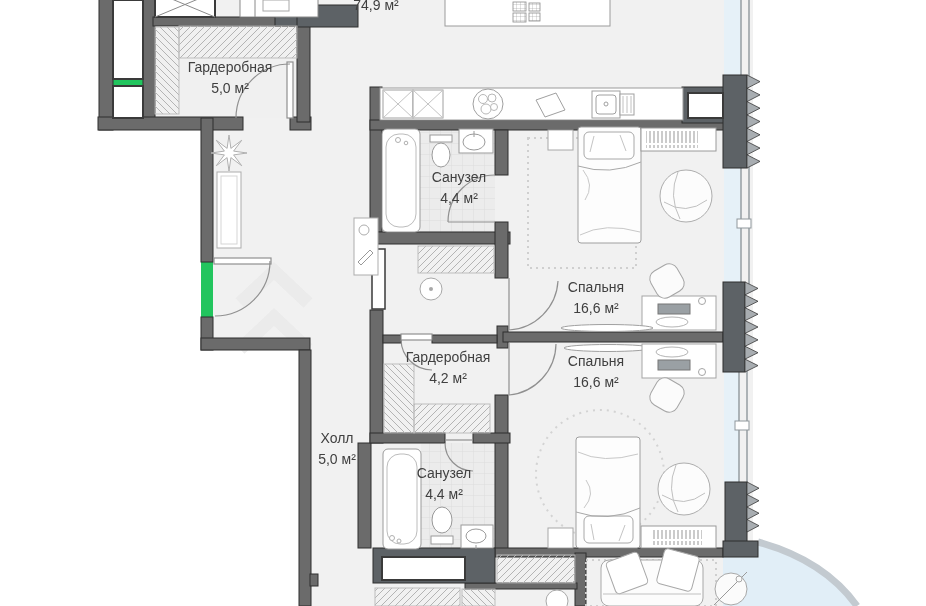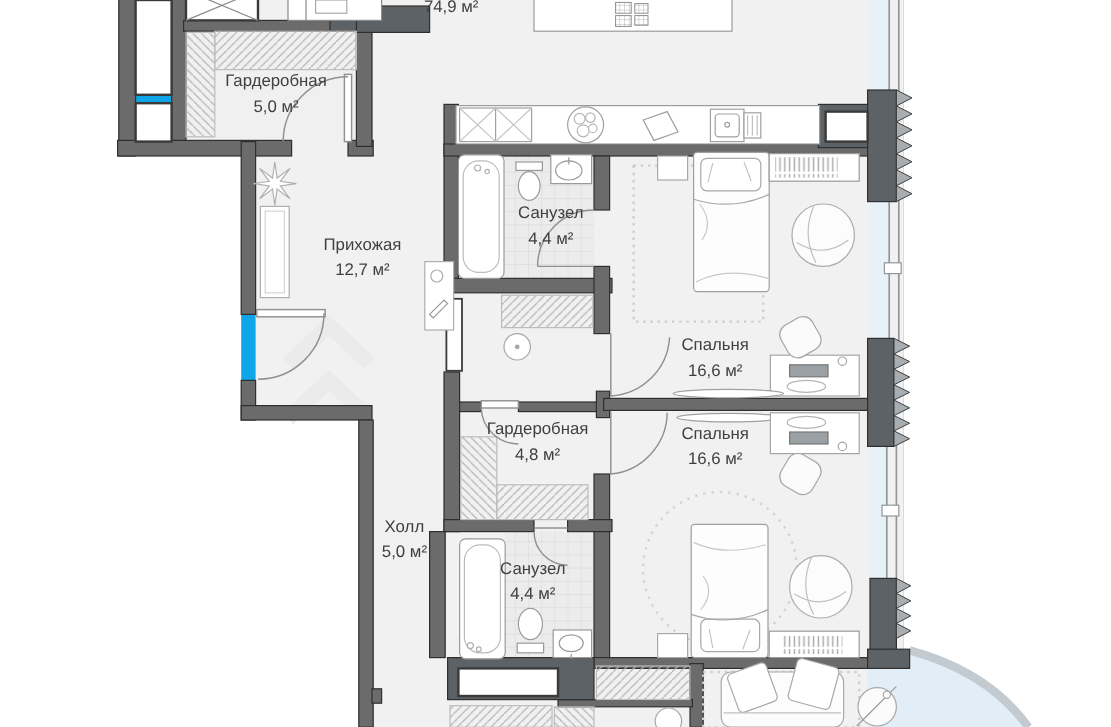--- a/index.html
+++ b/index.html
@@ -1,16 +1,16 @@
 <!DOCTYPE html>
 <html><head>
 <meta charset="utf-8">
 <style>
   html,body{margin:0;padding:0;background:#fff;}
-  #plan{position:relative;width:926px;height:606px;background:#0ea5e9;overflow:hidden;
+  #plan{position:relative;width:926px;height:606px;background:#22c55e;overflow:hidden;
         font-family:"Liberation Sans",sans-serif;}
   #plan svg{position:absolute;left:0;top:0;}
   .room-label{position:absolute;transform:translateX(-50%);text-align:center;
       color:#404040;font-size:14px;line-height:21px;white-space:nowrap;}
   .room-label span{display:block;}
 </style>
 </head>
 <body>
 
 <div id="plan">
@@ -328,35 +328,31 @@
   </g>
 </svg>
 
   <div class="room-label" style="left:376px;top:-5px;">
     <span>74,9 м²</span>
   </div>
   <div class="room-label" style="left:230px;top:57px;">
     <span>Гардеробная</span>
     <span>5,0 м²</span>
   </div>
-  <div class="room-label" style="left:302px;top:193px;">
-    <span>Прихожая</span>
-    <span>12,7 м²</span>
-  </div>
   <div class="room-label" style="left:459px;top:167px;">
     <span>Санузел</span>
     <span>4,4 м²</span>
   </div>
   <div class="room-label" style="left:596px;top:277px;">
     <span>Спальня</span>
     <span>16,6 м²</span>
   </div>
   <div class="room-label" style="left:448px;top:347px;">
     <span>Гардеробная</span>
-    <span>4,8 м²</span>
+    <span>4,2 м²</span>
   </div>
   <div class="room-label" style="left:596px;top:351px;">
     <span>Спальня</span>
     <span>16,6 м²</span>
   </div>
   <div class="room-label" style="left:337px;top:428px;">
     <span>Холл</span>
     <span>5,0 м²</span>
   </div>
   <div class="room-label" style="left:444px;top:463px;">

